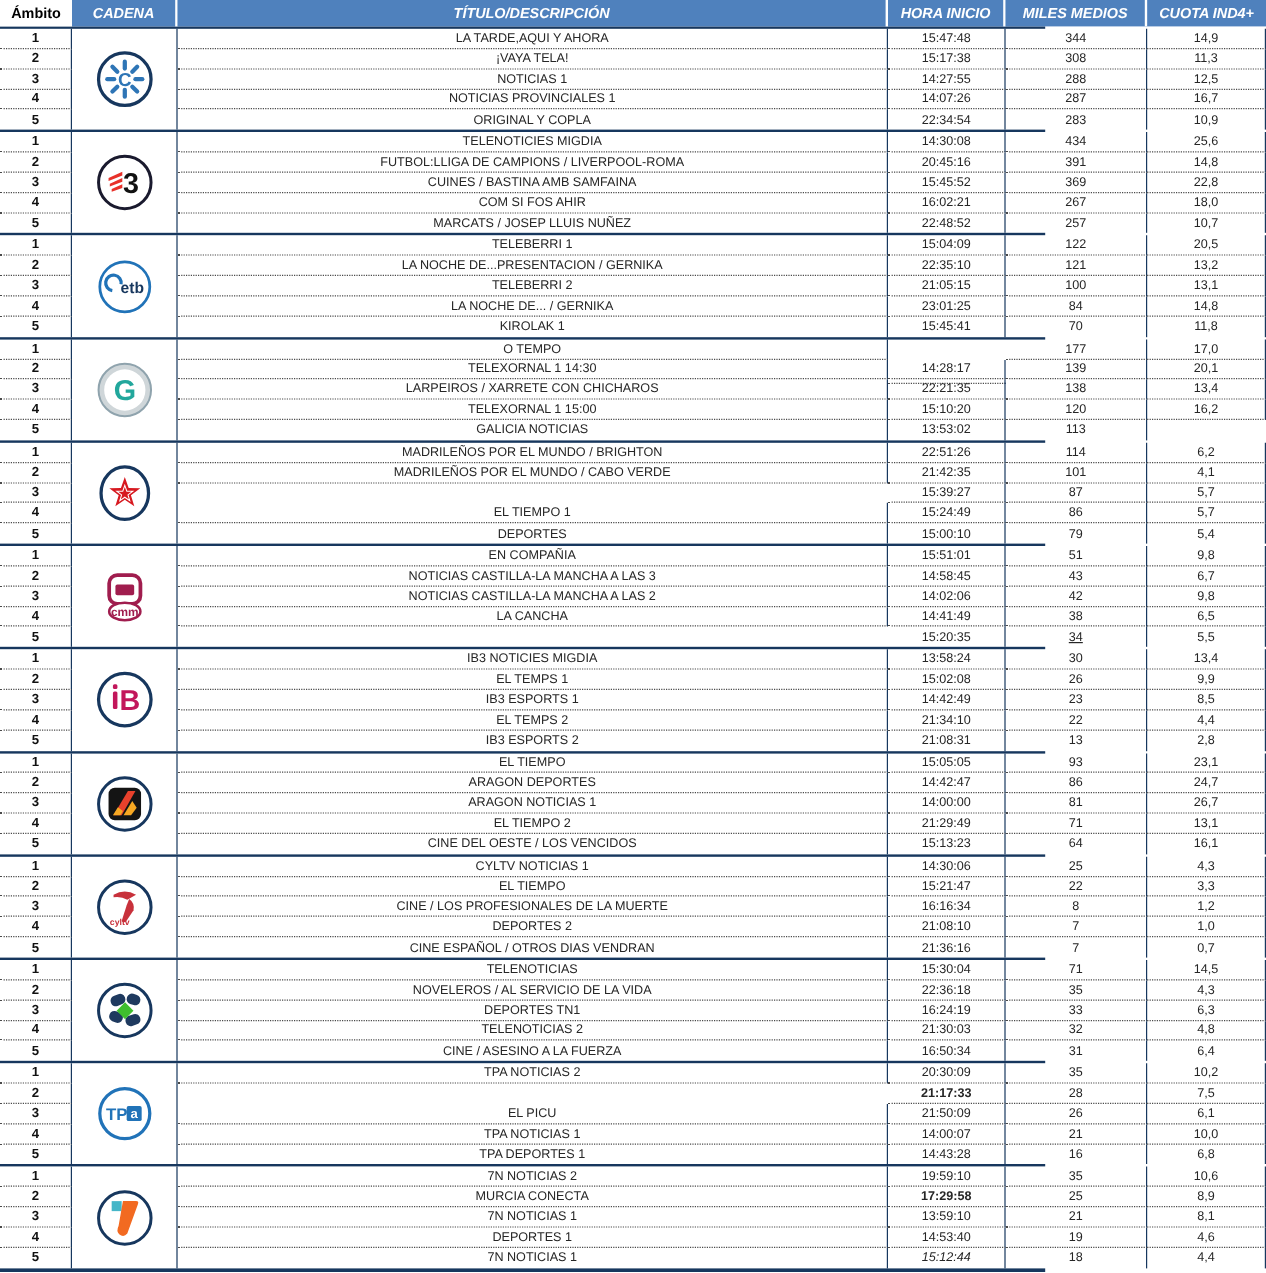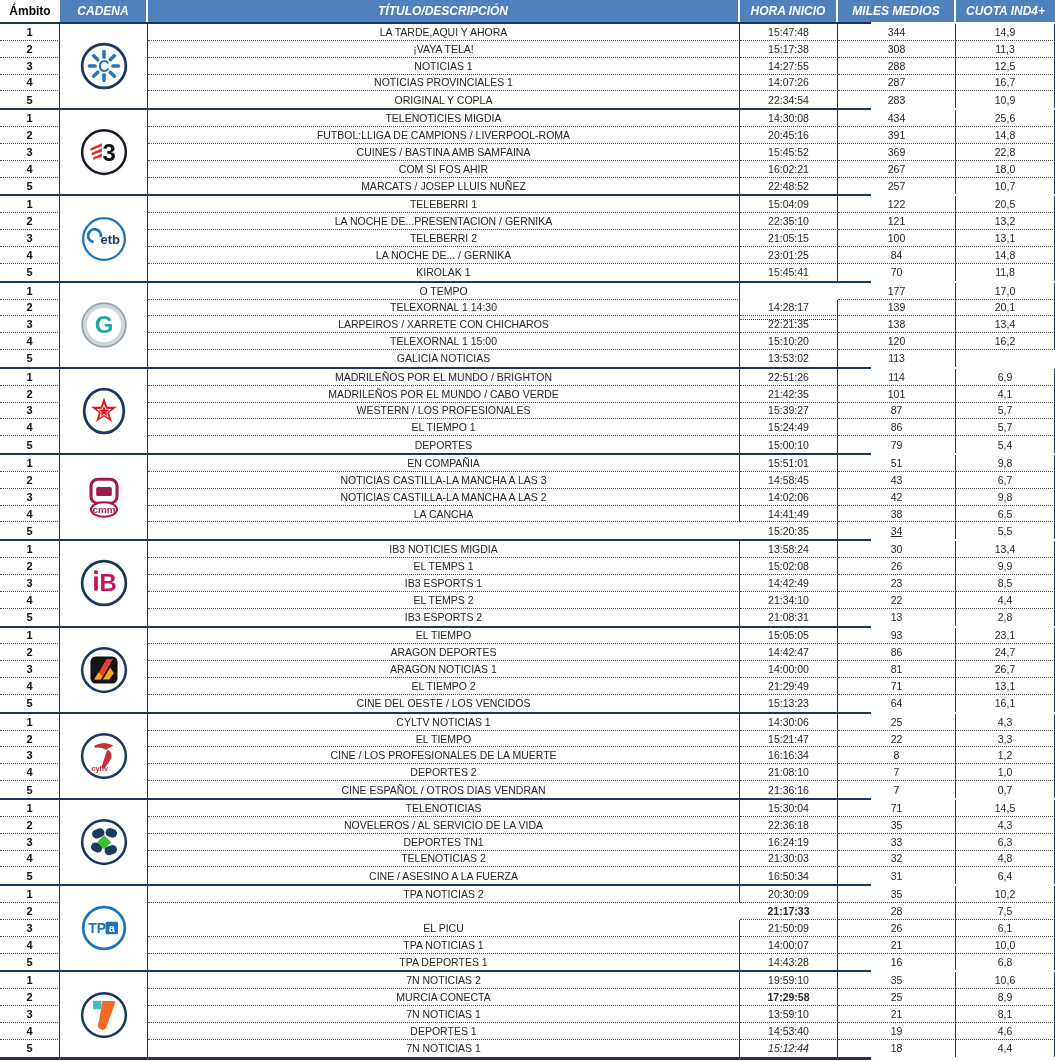--- a/index.html
+++ b/index.html
@@ -190,28 +190,27 @@
           <svg viewBox="0 0 48 48">
             <ellipse cx="24" cy="24" rx="19" ry="21" fill="#fff" stroke="#17375E" stroke-width="2.6"></ellipse>
             <polygon points="24,11 27.1,19.8 36.4,20 28.9,25.6 31.6,34.5 24,29.2 16.4,34.5 19.1,25.6 11.6,20 20.9,19.8" fill="#D71920"></polygon>
             <polygon points="24,11 27.1,19.8 36.4,20 28.9,25.6 31.6,34.5 24,29.2 16.4,34.5 19.1,25.6 11.6,20 20.9,19.8" fill="none" stroke="#fff" stroke-width="1.6" transform="translate(24,24) scale(0.52) translate(-24,-23)"></polygon>
           </svg>
         </div>
         <div class="cell c1 dot" style="grid-row: 1;">1</div>
         <div class="cell c3 dot" style="grid-row: 1;">MADRILEÑOS POR EL MUNDO / BRIGHTON</div>
         <div class="cell c4 dot" style="grid-row: 1;">22:51:26</div>
         <div class="cell c5 dot" style="grid-row: 1;">114</div>
-        <div class="cell c6 dot" style="grid-row: 1;">6,9</div>
+        <div class="cell c6 dot" style="grid-row: 1;">6,2</div>
         <div class="cell c1 dot" style="grid-row: 2;">2</div>
         <div class="cell c3 dot" style="grid-row: 2;">MADRILEÑOS POR EL MUNDO / CABO VERDE</div>
         <div class="cell c4 dot" style="grid-row: 2;">21:42:35</div>
         <div class="cell c5 dot" style="grid-row: 2;">101</div>
         <div class="cell c6 dot" style="grid-row: 2;">4,1</div>
         <div class="cell c1 dot" style="grid-row: 3;">3</div>
-        <div class="cell c3 dot" style="grid-row: 3;">WESTERN / LOS PROFESIONALES</div>
         <div class="cell c4 dot" style="grid-row: 3;">15:39:27</div>
         <div class="cell c5 dot" style="grid-row: 3;">87</div>
         <div class="cell c6 dot" style="grid-row: 3;">5,7</div>
         <div class="cell c1 dot" style="grid-row: 4;">4</div>
         <div class="cell c3 dot" style="grid-row: 4;">EL TIEMPO 1</div>
         <div class="cell c4 dot" style="grid-row: 4;">15:24:49</div>
         <div class="cell c5 dot" style="grid-row: 4;">86</div>
         <div class="cell c6 dot" style="grid-row: 4;">5,7</div>
         <div class="cell c1" style="grid-row: 5;">5</div>
         <div class="cell c3" style="grid-row: 5;">DEPORTES</div>

